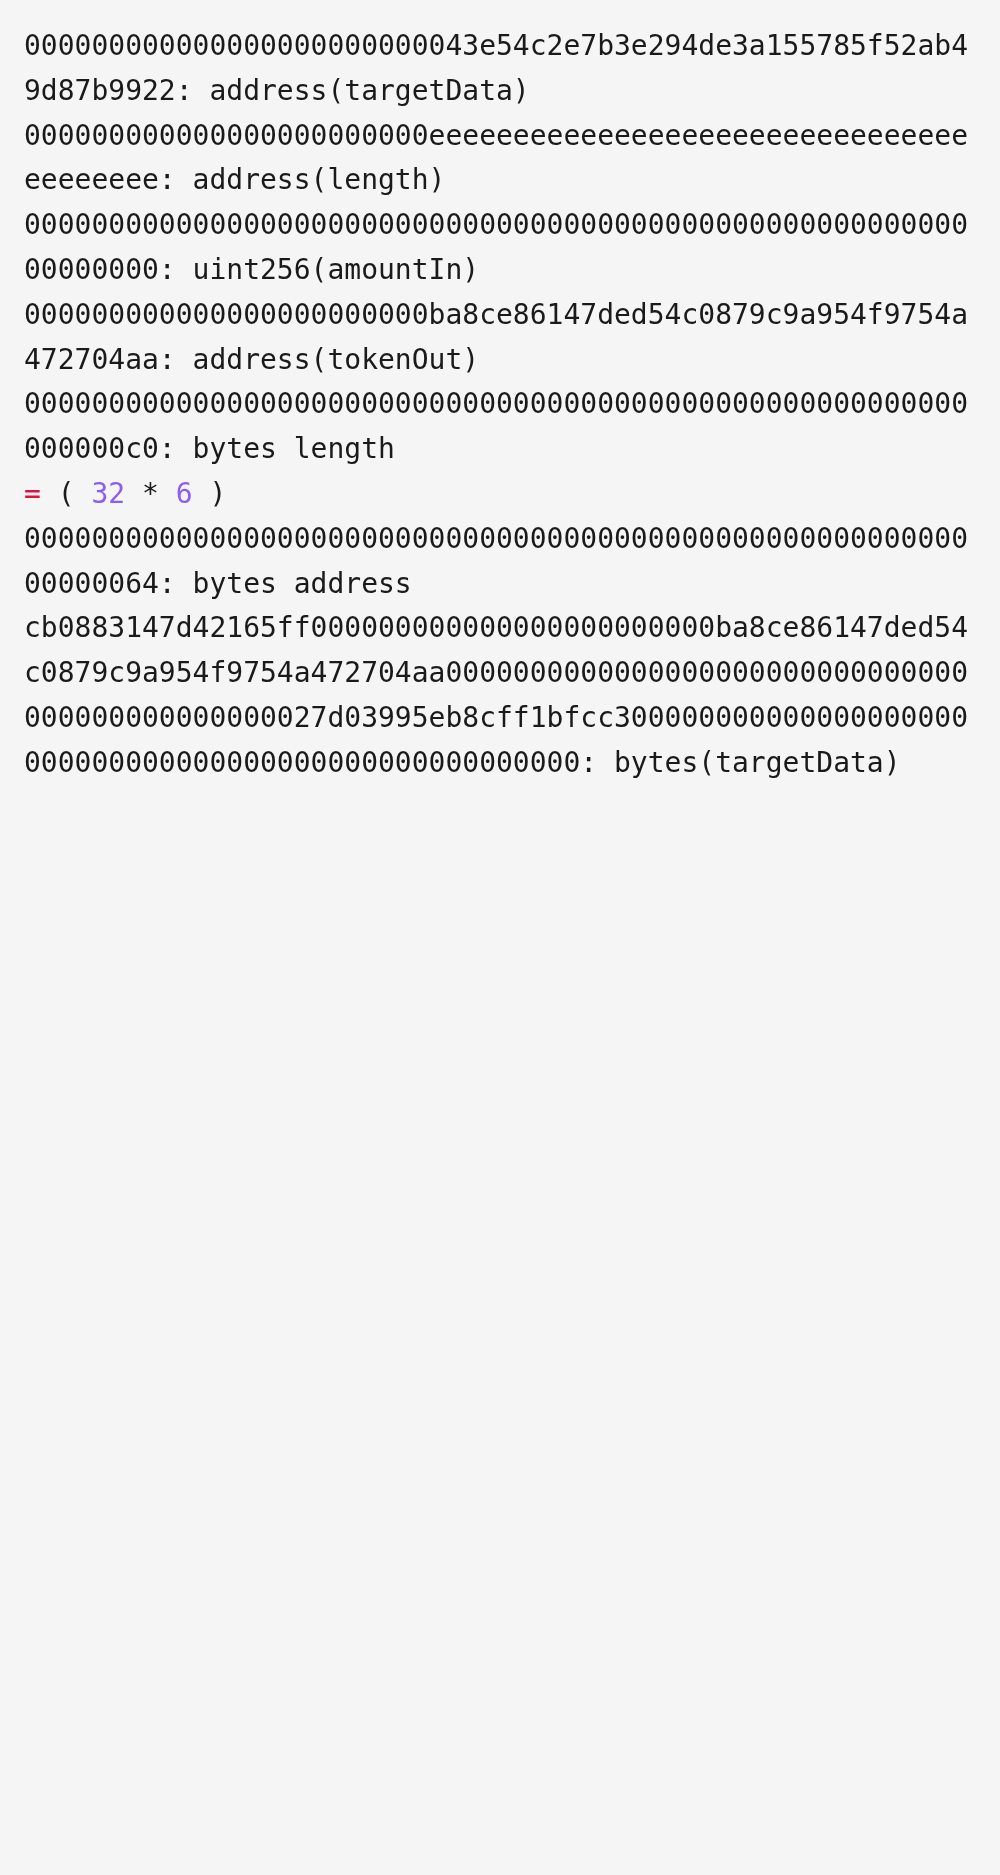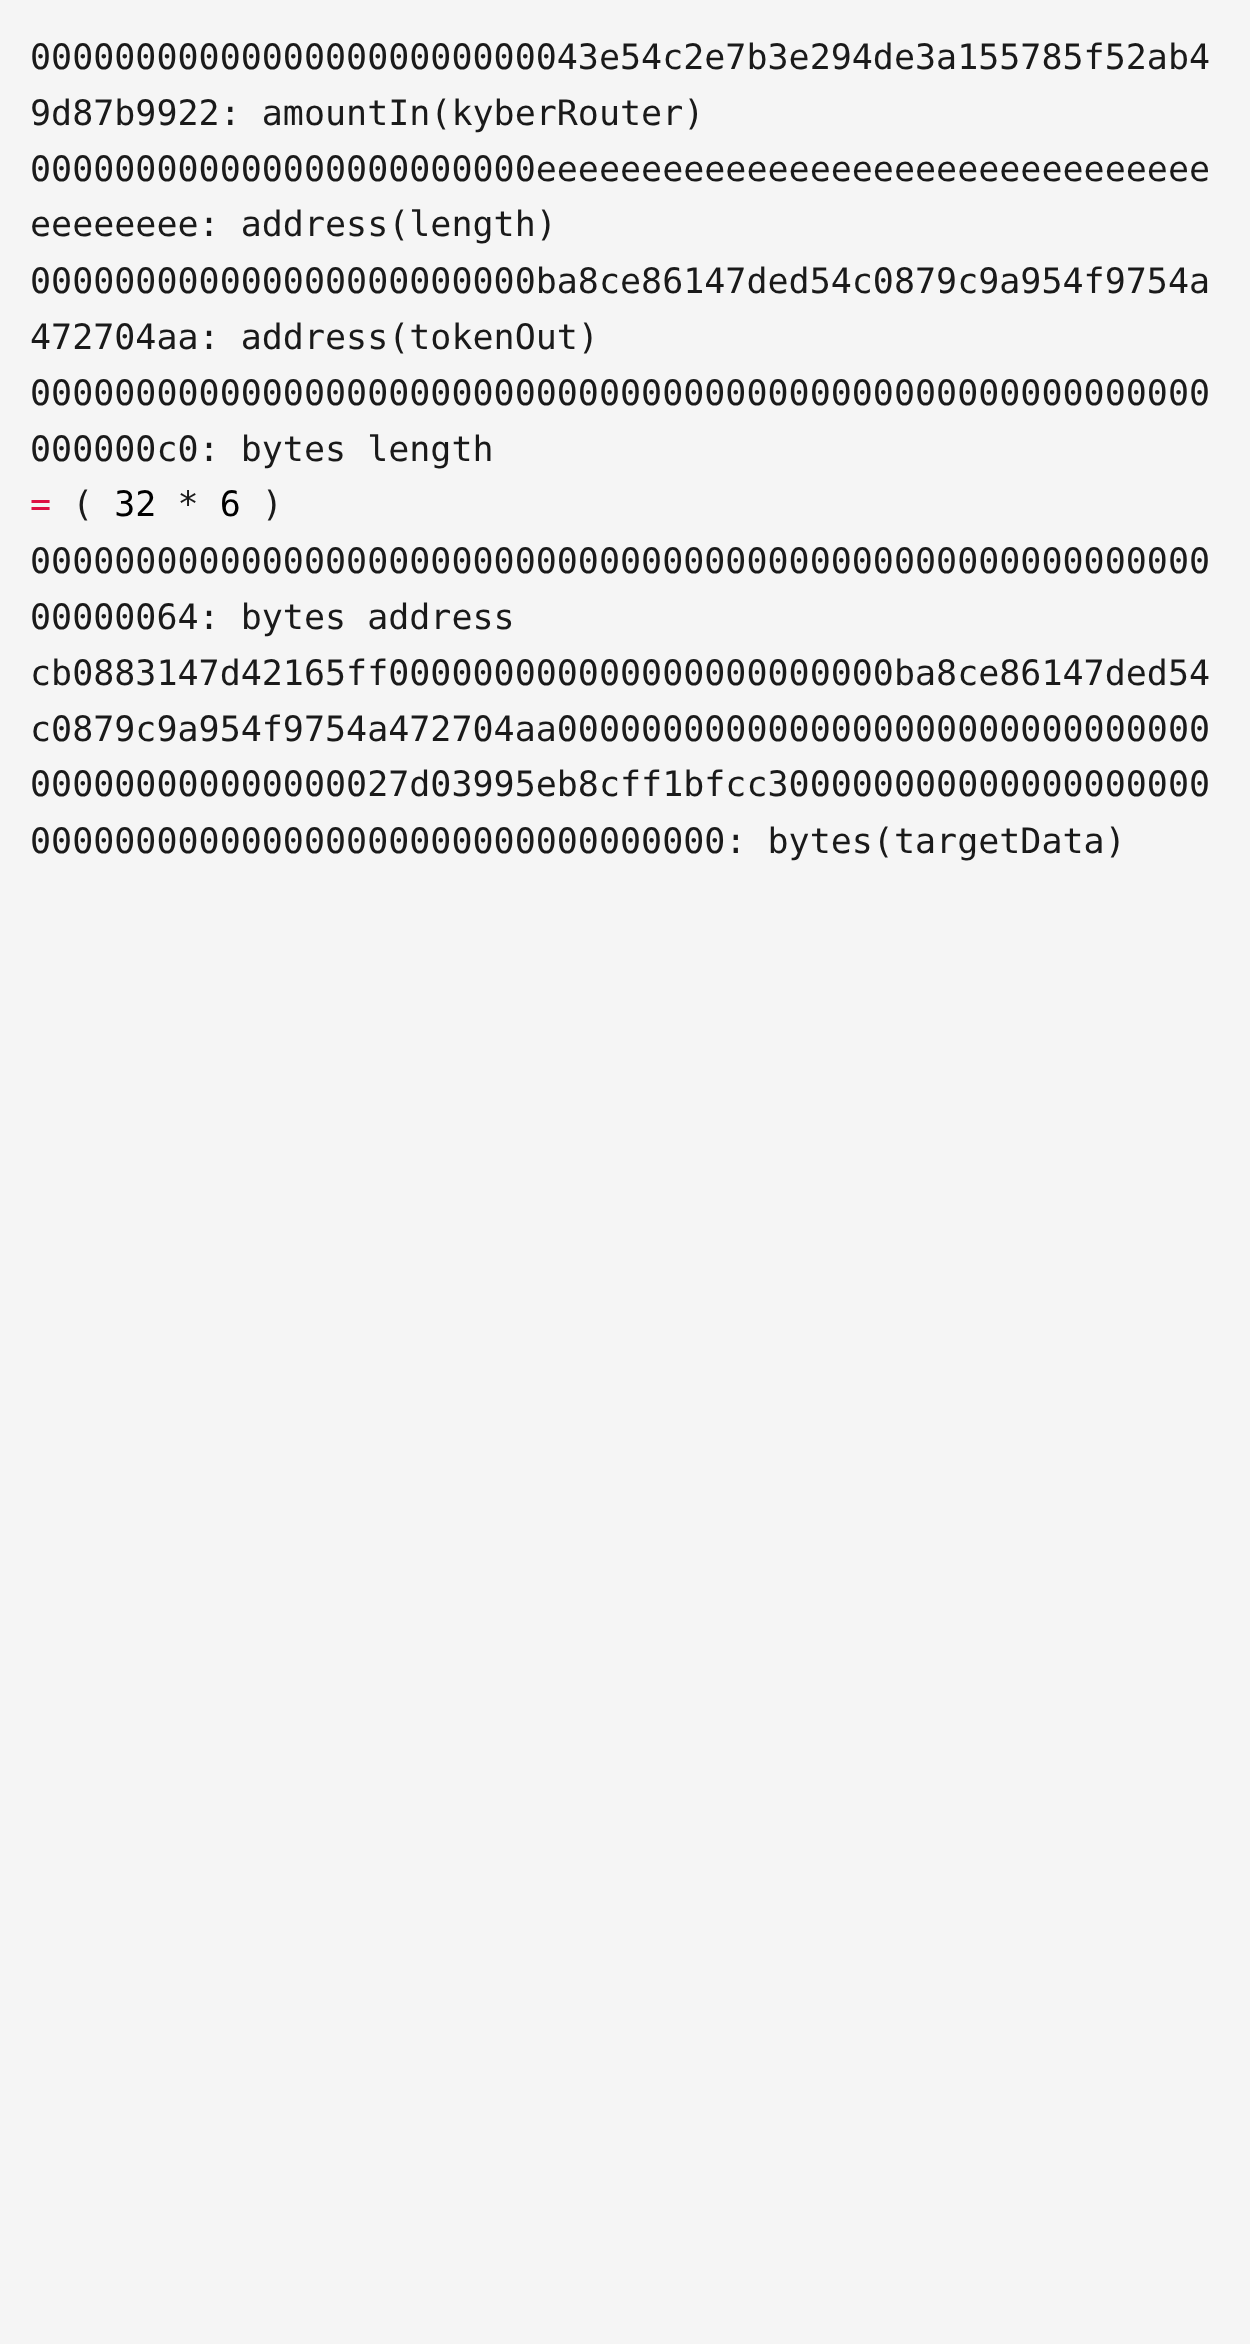--- a/index.html
+++ b/index.html
@@ -13,31 +13,32 @@
       word-break: break-all;
       overflow-wrap: break-word;
     }
     .line {
       display: block;
     }
     .eq {
       color: #d14;
     }
     .num {
-      color: #000000;
+      color: #8b5cf6;
       text-align: center;
     }
     .paren {
       color: #1a1a1a;
     }
   </style>
 </head>
 <body>
 
 <div>
-  <span class="line">000000000000000000000000043e54c2e7b3e294de3a155785f52ab49d87b9922: amountIn(kyberRouter)</span>
+  <span class="line">000000000000000000000000043e54c2e7b3e294de3a155785f52ab49d87b9922: address(targetData)</span>
   <span class="line">000000000000000000000000eeeeeeeeeeeeeeeeeeeeeeeeeeeeeeeeeeeeeeee: address(length)</span>
+  <span class="line">0000000000000000000000000000000000000000000000000000000000000000: uint256(amountIn)</span>
   <span class="line">000000000000000000000000ba8ce86147ded54c0879c9a954f9754a472704aa: address(tokenOut)</span>
   <span class="line">00000000000000000000000000000000000000000000000000000000000000c0: bytes length</span>
   <span class="line"><span class="eq">=</span><span class="paren"> ( </span><span class="num">32</span><span> * </span><span class="num">6</span><span class="paren"> )</span></span>
   <span class="line">0000000000000000000000000000000000000000000000000000000000000064: bytes address</span>
   <span class="line">cb0883147d42165ff000000000000000000000000ba8ce86147ded54c0879c9a954f9754a472704aa0000000000000000000000000000000000000000000000027d03995eb8cff1bfcc300000000000000000000000000000000000000000000000000000: bytes(targetData)</span>
 </div>
 
 </body></html>

